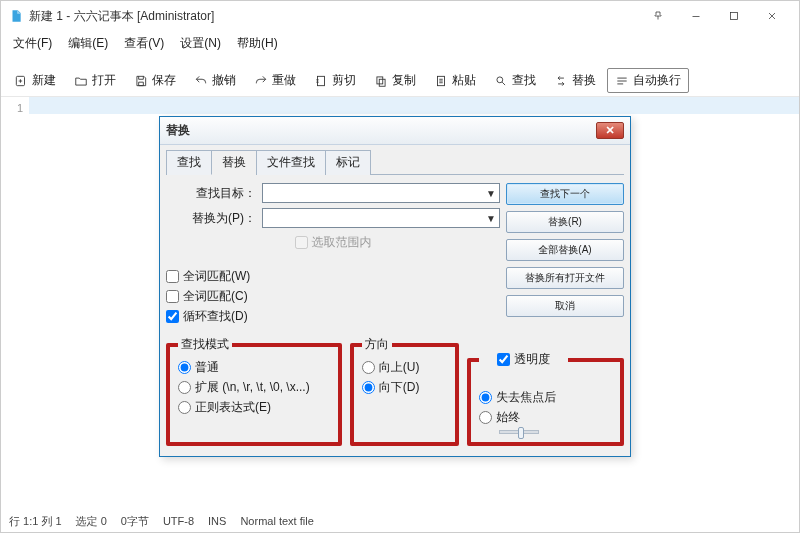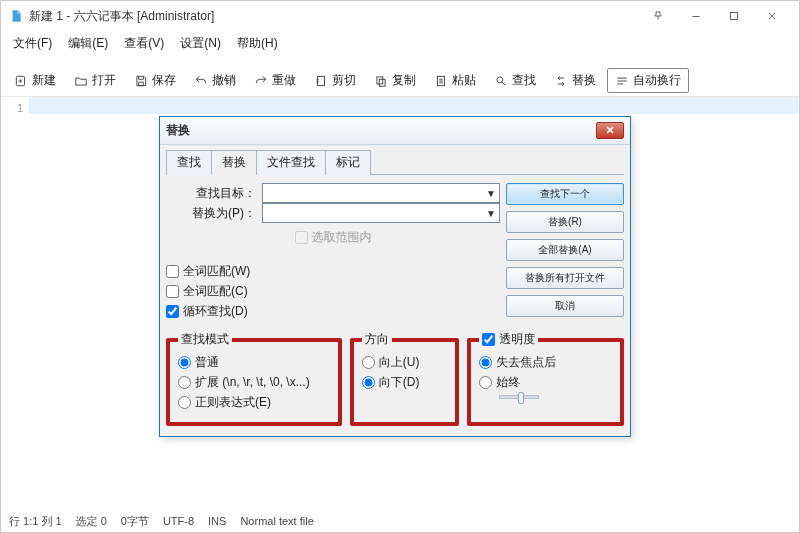--- a/index.html
+++ b/index.html
@@ -41,21 +41,21 @@
 .dlg-title .close { width: 28px; height: 17px; background: linear-gradient(#e48a7a,#c0392b); border: 1px solid #953529; border-radius: 2px; display: flex; align-items: center; justify-content: center; cursor: pointer; color:#fff; font-weight:bold; font-size:11px; line-height:1; }
 
 .dlg-body { padding: 4px 6px 10px 6px; background:#f0f0f0; }
 
 
 .tabs { display: flex; border-bottom: 1px solid #a7b6c7; margin-bottom: 8px; }
 .tab { padding: 3px 10px; font-size: 12px; border: 1px solid #a7b6c7; border-bottom: none; margin-right: -1px; background: #eef1f5; cursor: pointer; position: relative; top: 1px; }
 .tab.active { background: #f0f0f0; border-bottom: 1px solid #f0f0f0; }
 
 
-.form-row { display: flex; align-items: center; }
+.form-row { display: flex; align-items: center; margin-bottom: 5px; }
 .form-row .lbl { width: 90px; text-align: right; margin-right: 6px; font-size:12px; }
 .form-row .combo { flex: 1; height: 20px; border: 1px solid #7a8a9a; background: #fff; display: flex; align-items: center; justify-content: flex-end; }
 .form-row .combo .arrow { width: 16px; text-align: center; color:#333; font-size:10px; }
 .btn { height: 22px; border: 1px solid #8ea4bb; background: linear-gradient(#fdfdfd,#e6ecf3); border-radius: 2px; font-size: 10px; cursor: pointer; display:flex; align-items:center; justify-content:center; }
 .btn.primary { border: 1px solid #3a8fcf; background: linear-gradient(#e7f3fc,#b9ddf6); box-shadow: inset 0 0 0 1px #cfe8fa; }
 
 .main-form { display:flex; }
 .left-col { flex:1; }
 .right-col { width:124px; padding-left:6px; display:flex; flex-direction:column; gap:6px; }
 
@@ -301,21 +301,21 @@
             <input type="radio" name="dir" style="">
             <span>向上(U)</span>
           </label>
         <label class="chk">
             <input type="radio" name="dir" checked="" style="">
             <span>向下(D)</span>
           </label>
       </fieldset>
       <fieldset class="fs3">
         <legend>
-            <label class="chk" style="margin:0;">
+            <label class="chk" style="margin:15px;">
               <input type="checkbox" checked="" style="">
               <span>透明度</span>
             </label>
           </legend>
         <label class="chk">
             <input type="radio" name="tr" checked="" style="">
             <span>失去焦点后</span>
           </label>
         <label class="chk">
             <input type="radio" name="tr" style="">

